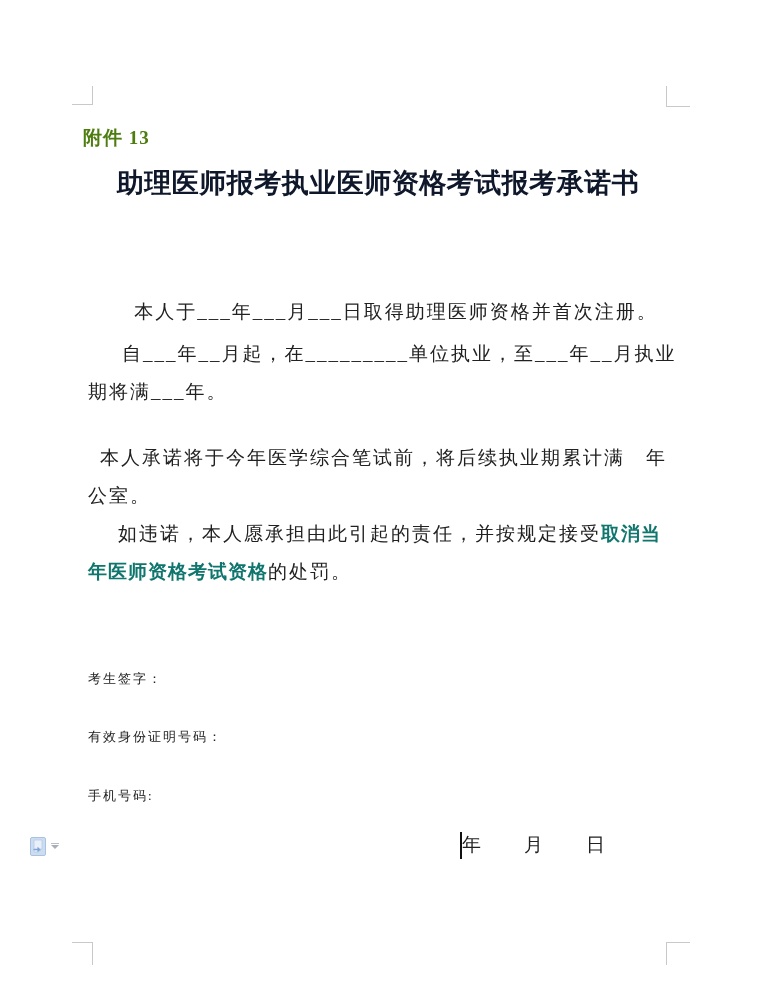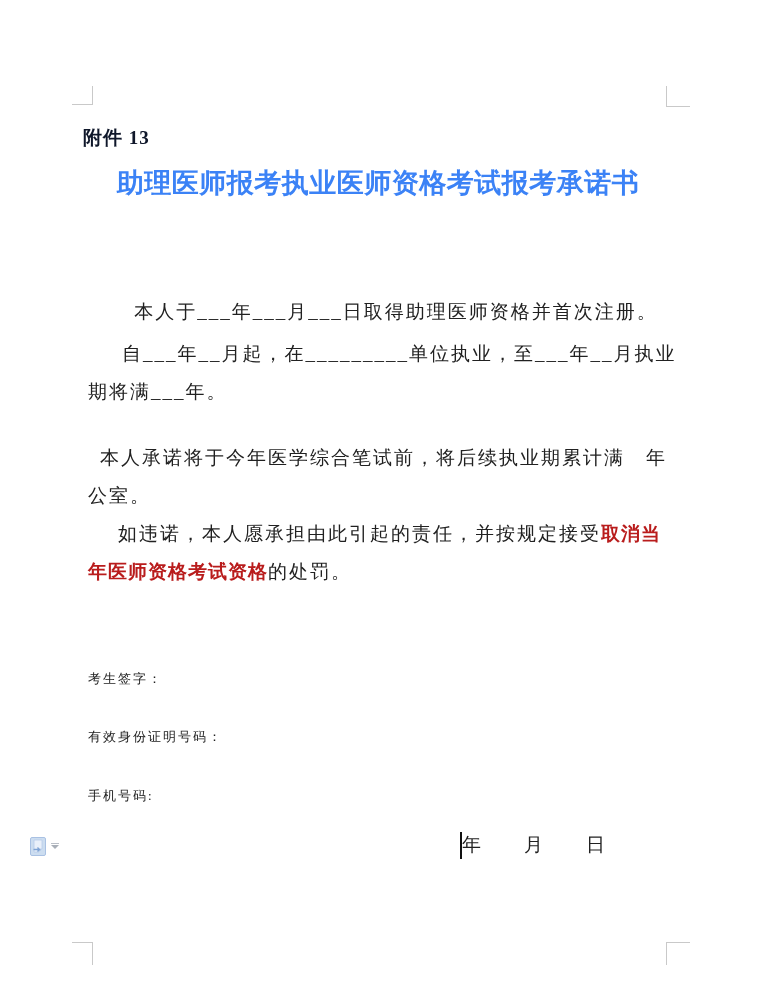--- a/index.html
+++ b/index.html
@@ -14,39 +14,39 @@
   }
   
   .crop { position:absolute; }
   .crop-tl { left:72px;  top:86px;  width:21px; height:19px; border-right:1px solid #c9c9c9;  border-bottom:1px solid #c9c9c9; }
   .crop-tr { left:666px; top:86px;  width:24px; height:21px; border-left:1px solid #c9c9c9;   border-bottom:1px solid #c9c9c9; }
   .crop-bl { left:72px;  top:942px; width:21px; height:23px; border-right:1px solid #c9c9c9;  border-top:1px solid #c9c9c9; }
   .crop-br { left:666px; top:942px; width:24px; height:23px; border-left:1px solid #c9c9c9;   border-top:1px solid #c9c9c9; }
 
   .attachment {
     position:absolute; left:83px; top:126px;
-    font-size:19px; font-weight:bold; letter-spacing:1px; line-height:24px; color:#0f172a;
+    font-size:19px; font-weight:bold; letter-spacing:1px; line-height:24px; color:#4d7c0f;
   }
   .doc-title {
     position:absolute; left:88px; top:166px; width:580px;
     text-align:center; font-size:27px; font-weight:bold; line-height:34px;
-    letter-spacing:0.5px; color:#3b82f6;
+    letter-spacing:0.5px; color:#0f172a;
     font-family:"Liberation Sans","DejaVu Sans",sans-serif;
   }
   .body-text {
     position:absolute; left:88px; top:293px; width:582px;
     font-size:19px; line-height:38px; letter-spacing:2px;
   }
   .line { white-space:nowrap; height:38px; }
   .gap-after { margin-bottom:4px; }
   .ind-2  { text-indent:34px;text-align:center; }
   .ind-1  { text-indent:12px;margin-top:28px; }
   .ind-15 { text-indent:30px; }
   .bold-run {
-    font-weight:bold; color:#b91c1c;
+    font-weight:bold; color:#0f766e;
     font-family:"Liberation Sans","DejaVu Sans",sans-serif;
     letter-spacing:1px;
   }
   .sig-line {
     position:absolute; left:88px;
     font-size:13px; line-height:22px; letter-spacing:2px; white-space:nowrap;
   }
   .sig-1 { top:668px; }
   .sig-2 { top:726px; }
   .sig-3 { top:785px; }

